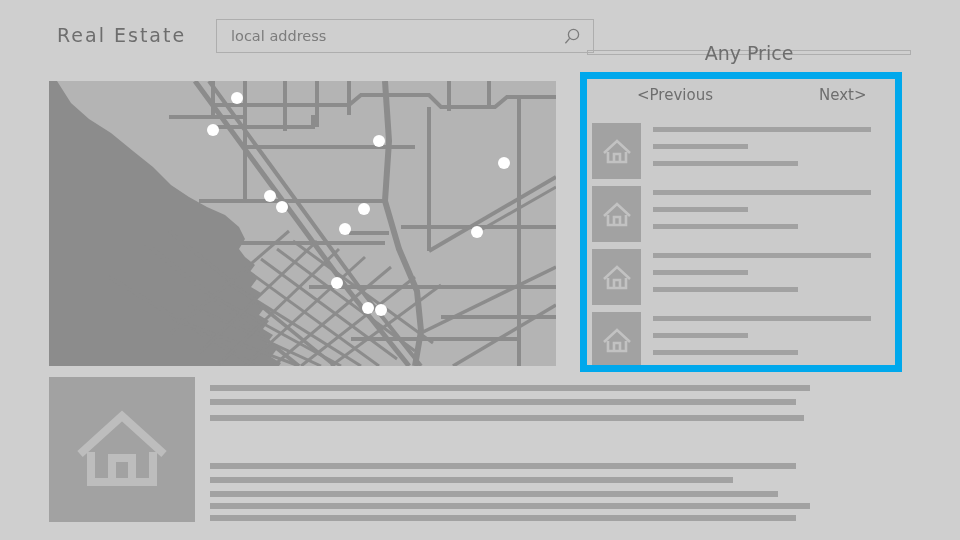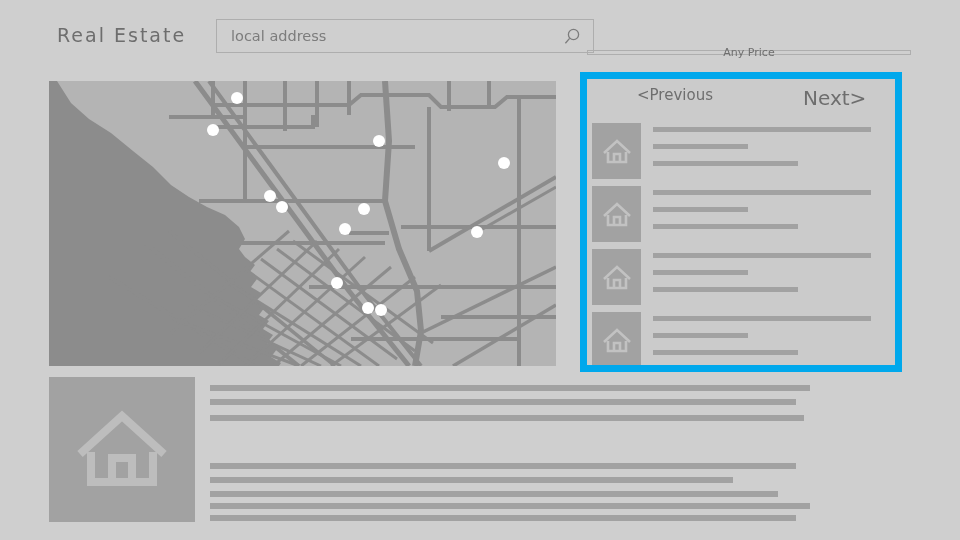--- a/index.html
+++ b/index.html
@@ -65,21 +65,21 @@
     display: flex;
     box-sizing: border-box;
   }
   .filter-button {
     flex: 1 1 50%;
     border: 1px solid #aeaeae;
     box-sizing: border-box;
     display: flex;
     align-items: center;
     justify-content: center;
-    font-size: 11px;
+    font-size: 19px;
     color: #6e6e6e;
     background: transparent;
     font-family: "DejaVu Sans", sans-serif;
     cursor: pointer;
     margin-top: 31px;
   }
   .filter-button + .filter-button { border-left: none; }
 
   
   #map-panel {
@@ -109,22 +109,22 @@
   #prev-link {
     position: absolute;
     left: 50px; top: 0;
     font-size: 15px;
     color: #6e6e6e;
     cursor: pointer;
     white-space: nowrap;
   }
   #next-link {
     position: absolute;
-    left: 216px; top: 0;
-    font-size: 20px;
+    left: 232px; top: 0;
+    font-size: 15px;
     color: #6e6e6e;
     cursor: pointer;
     white-space: nowrap;
   }
   #listings-scroll {
     position: absolute;
     left: 0; top: 44px;
     width: 308px; height: 242px;
     overflow: hidden;
   }

